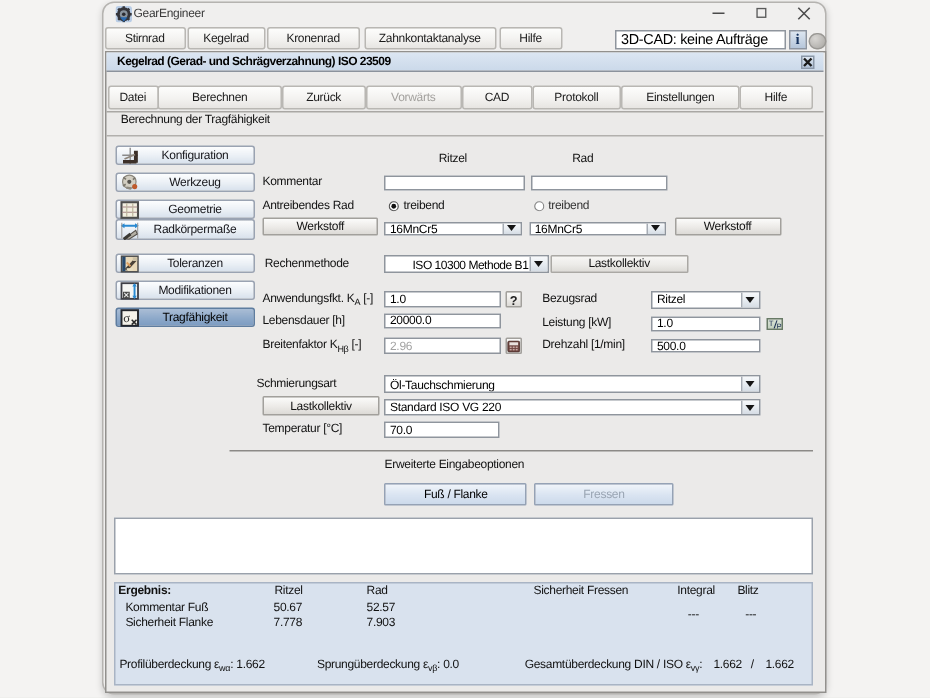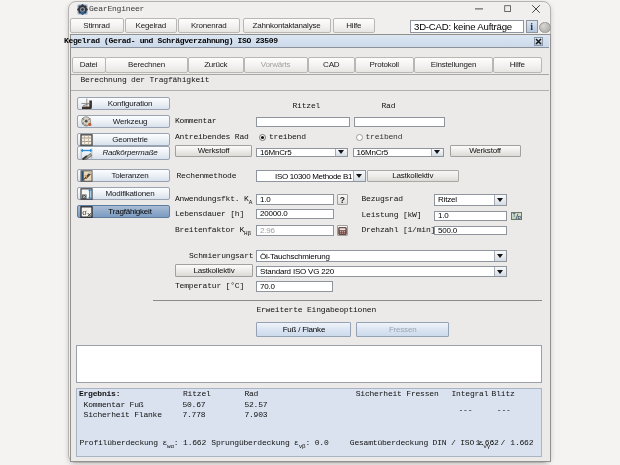--- a/index.html
+++ b/index.html
@@ -1,19 +1,19 @@
 <!DOCTYPE html>
 <html><head>
 <meta charset="utf-8">
 <style>
 html,body{margin:0;padding:0;}
 body{width:620px;height:465px;background:#f4f3f2;font-family:"Liberation Sans",sans-serif;overflow:hidden;}
 #s{position:relative;width:620px;height:465px;}
 .ab{position:absolute;}
-.txt{position:absolute;white-space:nowrap;font-size:8px;letter-spacing:-0.2px;color:#111;line-height:10px;font-family:Liberation Mono, monospace;}
+.txt{position:absolute;white-space:nowrap;font-size:8px;letter-spacing:-0.2px;color:#111;line-height:10px;}
 .win{left:68px;top:1px;width:481px;height:460px;background:#f0efee;border:1px solid #b5b3b0;border-radius:8px;box-shadow:0 2px 5px rgba(0,0,0,0.18);}
 .mb{position:absolute;top:18px;height:13px;background:linear-gradient(#fdfdfc,#f3f2f0 55%,#e7e5e2);border:1px solid #b9b7b3;border-radius:2px;font-size:8px;letter-spacing:-0.2px;color:#1a1a1a;display:flex;align-items:center;justify-content:center;}
 .tb{position:absolute;top:57px;height:13.5px;background:linear-gradient(#fdfdfc,#f3f2f0 55%,#e7e5e2);border:1px solid #b9b7b3;border-radius:2px;font-size:8px;letter-spacing:-0.2px;color:#1a1a1a;display:flex;align-items:center;justify-content:center;}
 .sb{position:absolute;left:76.5px;width:77px;height:11.5px;background:linear-gradient(#fcfdfe,#ecf1f6 50%,#d8e1ec);border:1px solid #9aa3b2;border-radius:2px;font-size:8px;letter-spacing:-0.2px;color:#15151a;display:flex;align-items:center;justify-content:center;padding-left:14px;}
 .sb svg{position:absolute;left:2px;top:0.5px;}
 .sbsel{background:linear-gradient(#aabdd5,#8ca8c9 60%,#7d9cc2);border-color:#5f7d9f;color:#000;}
 .tf{position:absolute;background:#fff;border:1px solid #8f959d;font-size:8px;letter-spacing:-0.2px;color:#000;display:flex;align-items:center;padding-left:3px;white-space:nowrap;overflow:hidden;}
 .cb{position:absolute;background:#fff;border:1px solid #8f959d;font-size:8px;letter-spacing:-0.2px;color:#000;display:flex;align-items:center;padding-left:3px;white-space:nowrap;overflow:hidden;}
 .arr{position:absolute;right:0;top:0;bottom:0;width:11px;background:linear-gradient(#f7f9fb,#e6ebf0 55%,#d5dce4);border-left:1px solid #a6acb4;}
 .arr:after{content:"";position:absolute;left:1.8px;top:50%;margin-top:-2px;border-left:3.6px solid transparent;border-right:3.6px solid transparent;border-top:4.4px solid #141414;}
@@ -53,21 +53,21 @@
   <div class="mb" style="left:178px;width:59.5px;">Kronenrad</div>
   <div class="mb" style="left:242.5px;width:86px;">Zahnkontaktanalyse</div>
   <div class="mb" style="left:332.5px;width:40.5px;">Hilfe</div>
   <div class="tf" style="left:410px;top:20px;width:109px;height:10.5px;background:#fff;font-size:9.6px;letter-spacing:-0.2px;">3D-CAD: keine Aufträge</div>
   <div class="ab" style="left:525.5px;top:20px;width:10.5px;height:10.5px;background:linear-gradient(#dde6f0,#b6c6da);border:1px solid #8c94a0;display:flex;align-items:center;justify-content:center;font-family:'Liberation Serif',serif;font-weight:bold;font-size:10px;color:#17335e;">i</div>
   <div class="ab" style="left:539px;top:21.5px;width:9.5px;height:9.5px;border-radius:50%;background:radial-gradient(circle at 35% 30%,#d8d6d3,#a8a6a2);border:0.5px solid #9a9894;"></div>
 
   <div class="ab" style="left:70px;top:34px;width:478.5px;height:426px;background:#ebeae9;border:1px solid #92908d;"></div>
 
   <div class="ab" style="left:71px;top:35px;width:477.5px;height:12px;background:linear-gradient(#dce6f2,#cbd9ea);border-bottom:1.5px solid #8b929c;"></div>
-  <div class="txt" style="left:64px;top:35.8px;font-weight:bold;font-size:8px;letter-spacing:-0.35px;color:#000;">Kegelrad (Gerad- und Schrägverzahnung) ISO 23509</div>
+  <div class="txt" style="left:78px;top:35.8px;font-weight:bold;font-size:8px;letter-spacing:-0.35px;color:#000;">Kegelrad (Gerad- und Schrägverzahnung) ISO 23509</div>
   <div class="ab" style="left:533.5px;top:37px;width:7.5px;height:6.5px;background:linear-gradient(#dfe8f2,#b0c2d8);border:1px solid #8a97a8;display:flex;align-items:center;justify-content:center;">
     <svg width="7" height="7" viewBox="0 0 7 7">
         <path d="M1 1 L6 6 M6 1 L1 6" stroke="#1a1a1a" stroke-width="1.6"></path>
       </svg>
   </div>
 
   <div class="tb" style="left:71.5px;width:32px;">Datei</div>
   <div class="tb" style="left:105px;width:81px;">Berechnen</div>
   <div class="tb" style="left:187.5px;width:54.5px;">Zurück</div>
   <div class="tb" style="left:243.5px;width:62px;color:#a3a19e;">Vorwärts</div>
@@ -91,21 +91,21 @@
         <circle cx="6.2" cy="5.2" r="1.4" fill="#55534e"></circle>
         <path d="M2.2 2.2 L4 3.6 M10.2 2.4 L8.6 3.8 M2 8 L3.8 6.8" stroke="#7a766c" stroke-width="1.1"></path>
         <circle cx="9.8" cy="8.4" r="1.7" fill="#bf5a2c"></circle>
         <rect x="4.2" y="8.6" width="3.4" height="1.6" fill="#8e8a80" transform="rotate(10 5.9 9.4)"></rect>
       </svg></div>
   <div class="sb" style="top:132.5px;">Geometrie<svg width="13" height="12" viewBox="0 0 13 12">
         <rect x="1" y="0.8" width="11" height="10.4" fill="#f2efe0" stroke="#4c4c4c" stroke-width="1.4"></rect>
         <path d="M1.5 4 L11.5 4 M1.5 7.5 L11.5 7.5" stroke="#a58585" stroke-width="0.8"></path>
         <path d="M4.5 1.5 L4.5 10.5 M8.5 1.5 L8.5 10.5" stroke="#bdb49d" stroke-width="0.8"></path>
       </svg></div>
-  <div class="sb" style="top:146px;font-style:italic;">Radkörpermaße<svg width="13" height="12" viewBox="0 0 13 12">
+  <div class="sb" style="top:146px;">Radkörpermaße<svg width="13" height="12" viewBox="0 0 13 12">
         <path d="M1 2.5 L12 2.5" stroke="#2a8ad2" stroke-width="1.3"></path>
         <path d="M0.5 2.5 L3 0.8 L3 4.2 Z" fill="#2a8ad2"></path>
         <path d="M12.5 2.5 L10 0.8 L10 4.2 Z" fill="#2a8ad2"></path>
         <path d="M1.2 0.5 L1.2 11 M11.8 0.5 L11.8 11" stroke="#9a9a9a" stroke-width="0.7"></path>
         <path d="M3 11 L10.5 5.5 L11.5 8 L6 11.5 Z" fill="#b5b1a6" stroke="#55504a" stroke-width="0.7"></path>
         <path d="M2.5 11.5 L7 8" stroke="#3a3833" stroke-width="2"></path>
       </svg></div>
   <div class="sb" style="top:168.5px;">Toleranzen<svg width="13" height="12" viewBox="0 0 13 12">
         <rect x="1" y="0.8" width="11" height="10.4" fill="#e8d8b8" stroke="#4c4c4c" stroke-width="1"></rect>
         <rect x="1.5" y="1.2" width="2.2" height="9.6" fill="#27496e"></rect>
@@ -183,21 +183,21 @@
         <rect x="3.8" y="4" width="1.3" height="1" fill="#c8a8a4"></rect>
         <rect x="5.8" y="4" width="1.3" height="1" fill="#c8a8a4"></rect>
         <rect x="1.8" y="5.6" width="1.3" height="1" fill="#c8a8a4"></rect>
         <rect x="3.8" y="5.6" width="1.3" height="1" fill="#c8a8a4"></rect>
         <rect x="5.8" y="5.6" width="1.3" height="1" fill="#c8a8a4"></rect>
       </svg>
     </div>
   <div class="txt" style="left:361.5px;top:225.4px;">Drehzahl [1/min]</div>
   <div class="tf" style="left:434px;top:226.2px;width:68px;height:7.3px;">500.0</div>
 
-  <div class="txt" style="left:189px;top:250.6px;">Schmierungsart</div>
+  <div class="txt" style="left:171px;top:250.6px;">Schmierungsart</div>
   <div class="cb" style="left:256px;top:250px;width:246px;height:10px;">Öl-Tauchschmierung<span class="arr"></span></div>
   <div class="gbtn" style="left:175px;top:263.5px;width:76px;height:11px;">Lastkollektiv</div>
   <div class="cb" style="left:256px;top:266.2px;width:246px;height:9.3px;">Standard ISO VG 220<span class="arr"></span></div>
   <div class="txt" style="left:175px;top:281.1px;">Temperatur [°C]</div>
   <div class="tf" style="left:256px;top:281px;width:71.5px;height:9px;">70.0</div>
 
   <div class="ab" style="left:153px;top:300.3px;width:388.5px;height:1px;background:#8c8a87;"></div>
   <div class="txt" style="left:256.4px;top:305.1px;">Erweiterte Eingabeoptionen</div>
   <div class="bbtn" style="left:256.4px;top:321.5px;width:93px;height:13.5px;background:linear-gradient(#f0f4fa,#dbe5f2 50%,#ccdaeb);">Fuß / Flanke</div>
   <div class="bbtn" style="left:356.4px;top:321.5px;width:90.5px;height:13.5px;background:linear-gradient(#f0f4fa,#dbe5f2 50%,#ccdaeb);color:#9aa5b3;">Fressen</div>

